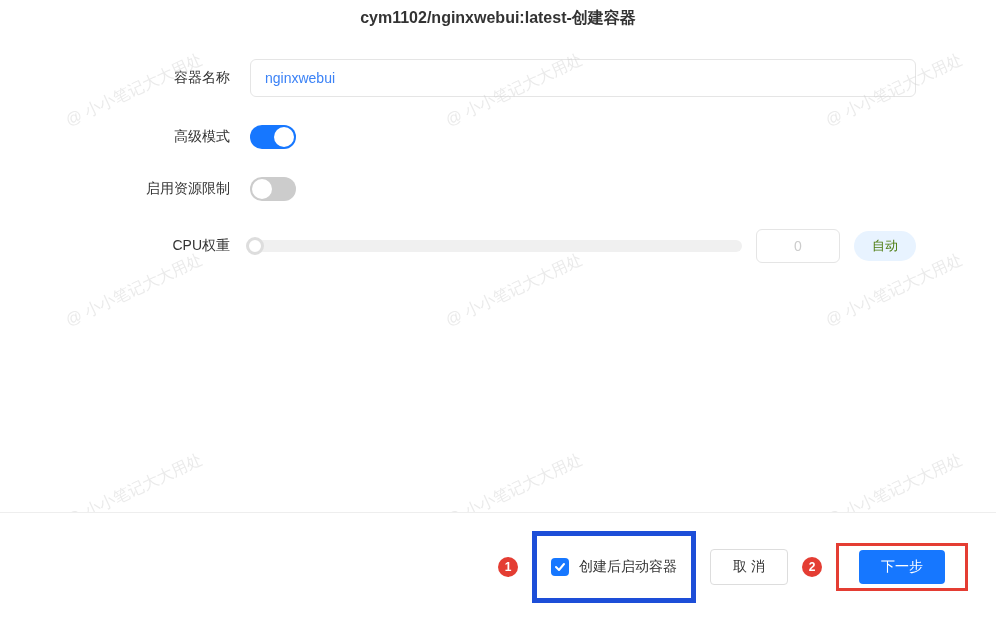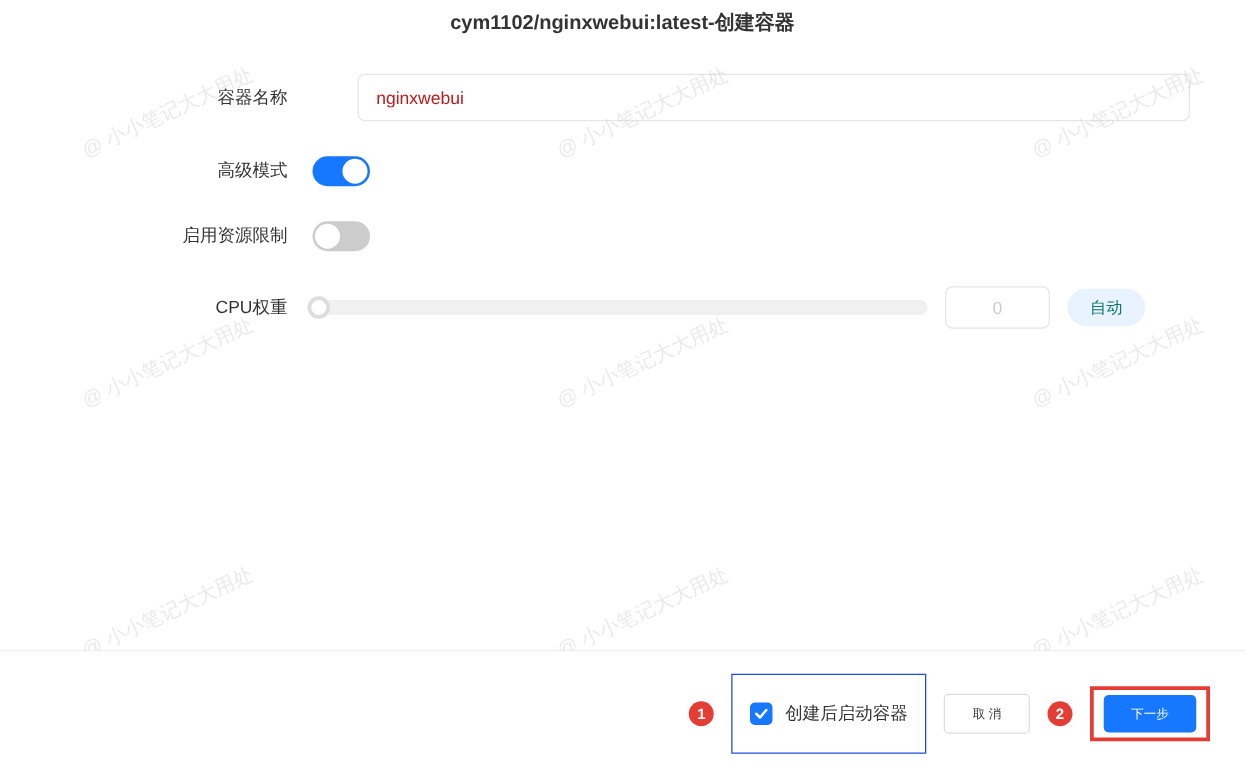--- a/index.html
+++ b/index.html
@@ -49,24 +49,23 @@
     .form-input {
       flex: 1;
       max-width: 700px;
     }
     .text-input {
       width: 100%;
       padding: 10px 14px;
       border: 1px solid #e5e5e5;
       border-radius: 6px;
       font-size: 14px;
-      color: #b91c1c;
+      color: #3b82f6;
       outline: none;
       background: #fff;
-      margin-left: 36px;
     }
     .toggle {
       width: 46px;
       height: 24px;
       border-radius: 12px;
       position: relative;
       cursor: pointer;
     }
     .toggle.on {
       background: #1677ff;
@@ -120,21 +119,21 @@
       border: 1px solid #e5e5e5;
       border-radius: 6px;
       text-align: center;
       color: #ccc;
       font-size: 14px;
       background: #fff;
     }
     .slider-badge {
       padding: 6px 18px;
       background: #e8f3ff;
-      color: #0f766e;
+      color: #4d7c0f;
       border-radius: 16px;
       font-size: 13px;
       white-space: nowrap;
     }
     .footer {
       position: absolute;
       bottom: 0;
       left: 0;
       right: 0;
       padding: 18px 28px;
@@ -155,21 +154,21 @@
       align-items: center;
       justify-content: center;
       font-size: 12px;
       font-weight: bold;
     }
     .checkbox-group {
       display: flex;
       align-items: flex-end;
       gap: 10px;
       padding: 22px 14px;
-      border: 1px solid #1d4ed8;
+      border: 5px solid #1d4ed8;
     }
     .checkbox {
       width: 18px;
       height: 18px;
       background: #1677ff;
       border-radius: 4px;
       display: flex;
       align-items: center;
       justify-content: center;
       cursor: pointer;
@@ -178,38 +177,38 @@
       width: 12px;
       height: 12px;
     }
     .checkbox-label {
       font-size: 14px;
       color: #333;
     }
     .btn {
       padding: 8px 22px;
       border-radius: 4px;
-      font-size: 10px;
+      font-size: 14px;
       cursor: pointer;
       border: none;
     }
     .btn-default {
       background: #fff;
       border: 1px solid #ddd;
       color: #333;
     }
     .btn-primary {
       background: #1677ff;
       color: #fff;
     }
     .next-group {
       display: flex;
       align-items: center;
       border: 3px solid #e43d33;
-      padding: 4px 8px;
+      padding: 4px 20px;
       gap: 4px;
     }
   </style>
 </head>
 <body>
 
 <div class="watermark" style="top:80px; left:60px;">@ 小小笔记大大用处</div>
 <div class="watermark" style="top:80px; left:440px;">@ 小小笔记大大用处</div>
 <div class="watermark" style="top:80px; left:820px;">@ 小小笔记大大用处</div>
 <div class="watermark" style="top:280px; left:60px;">@ 小小笔记大大用处</div>

